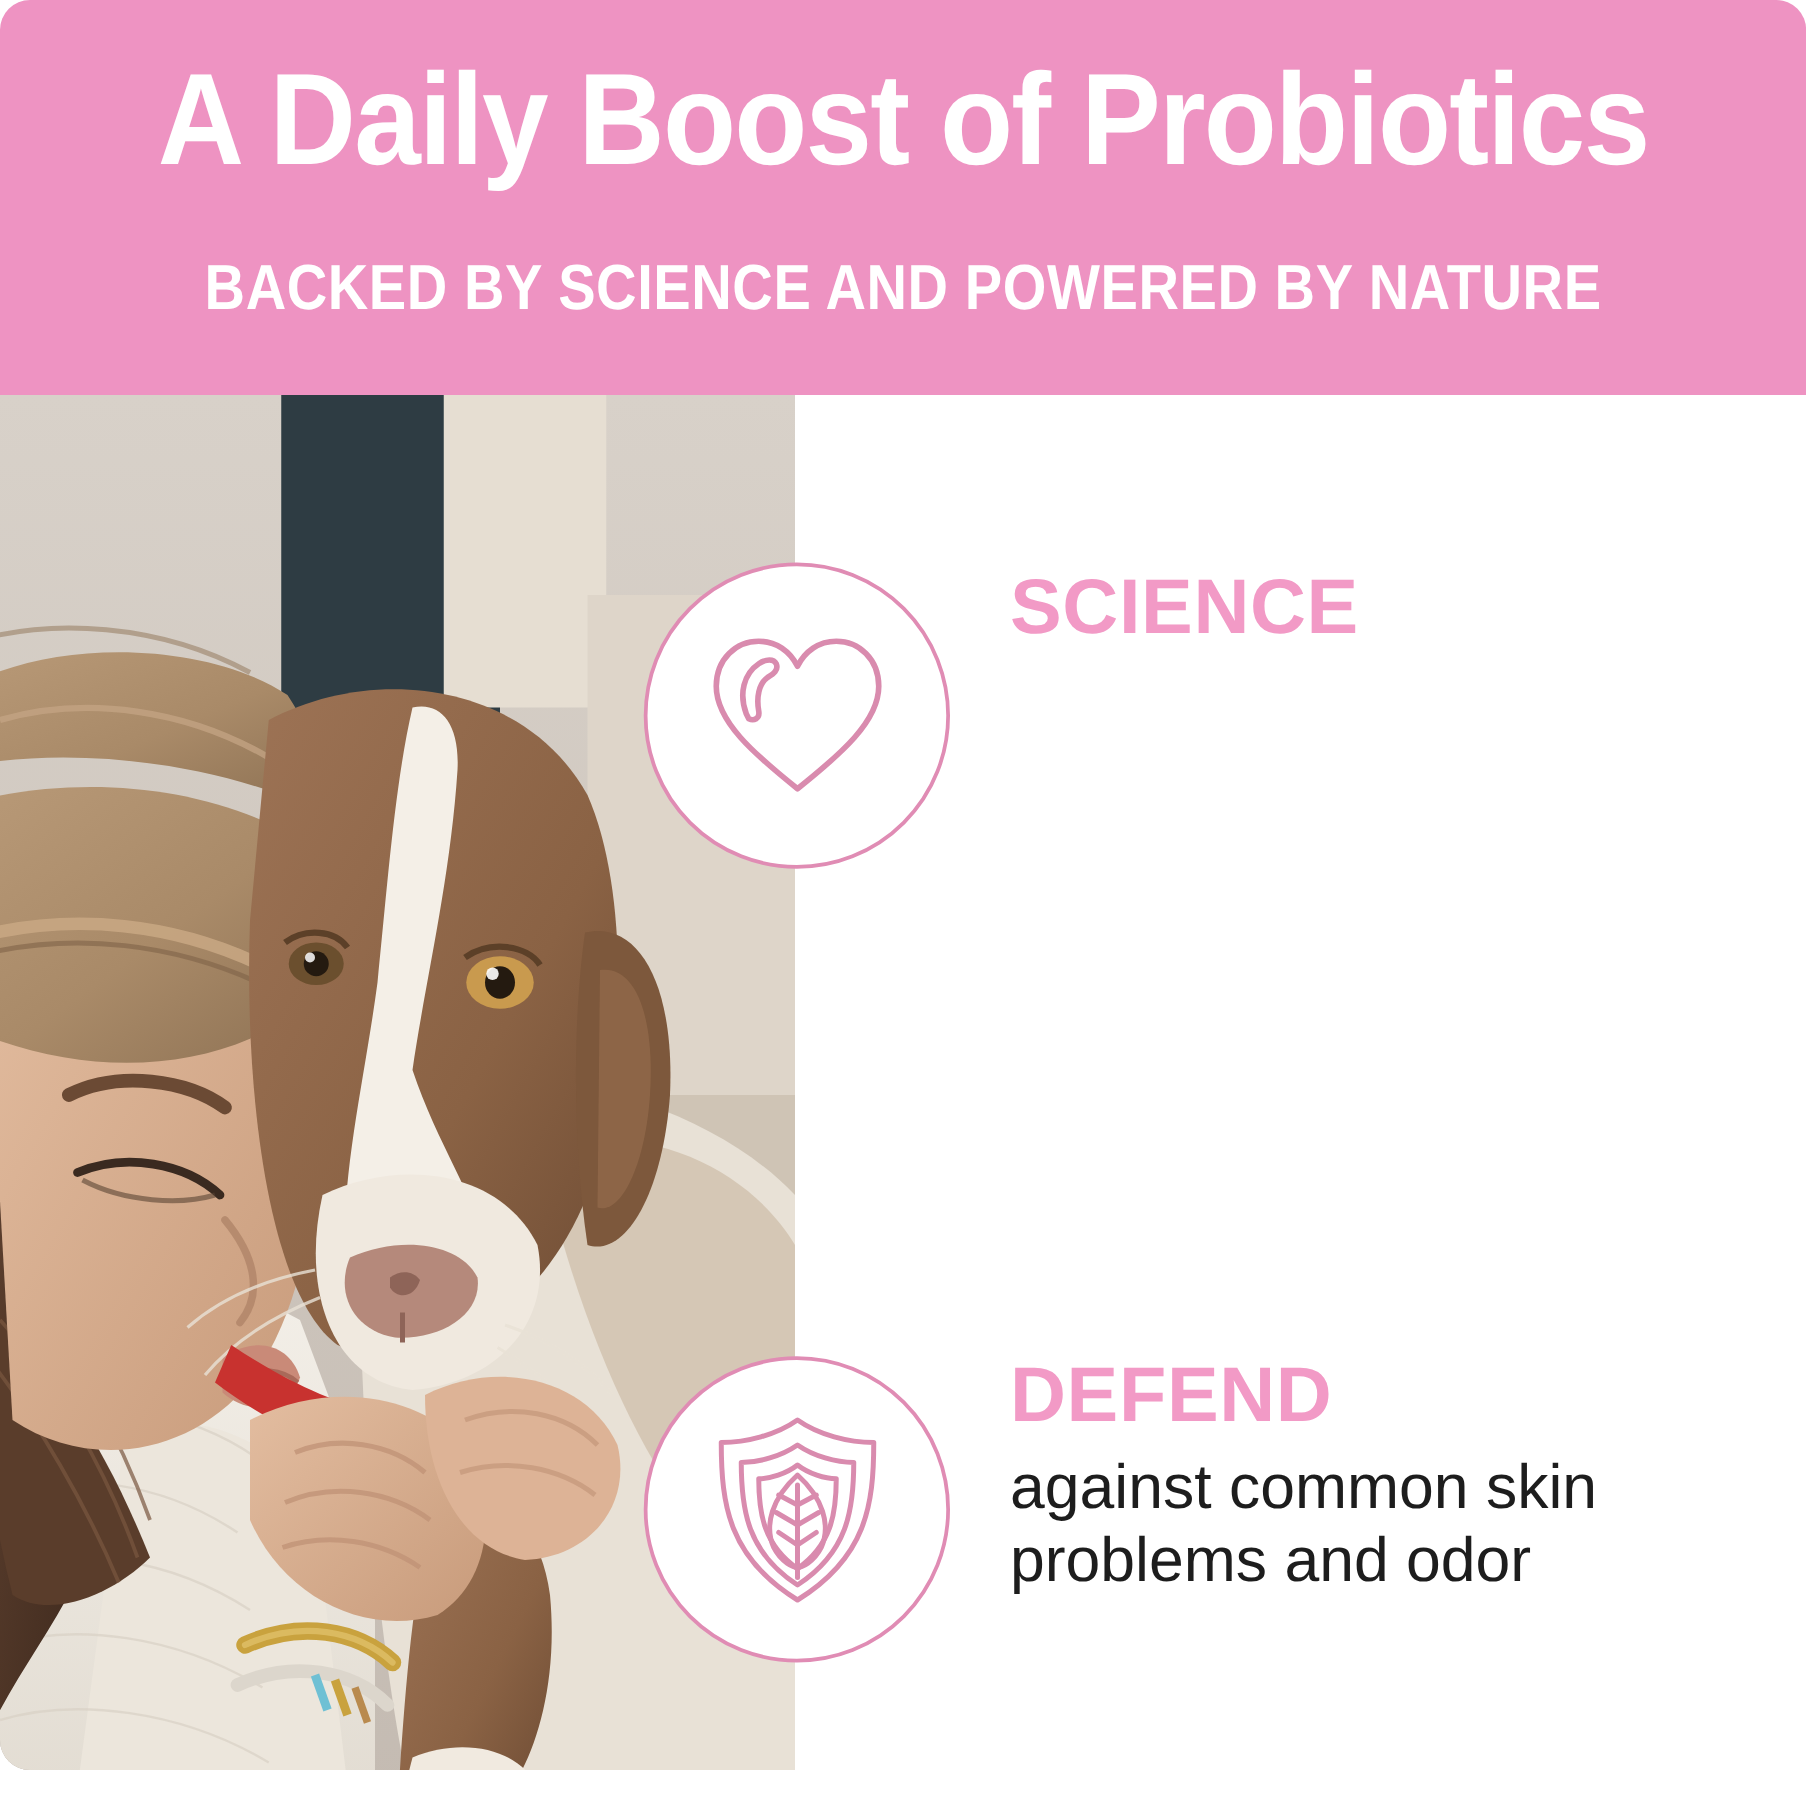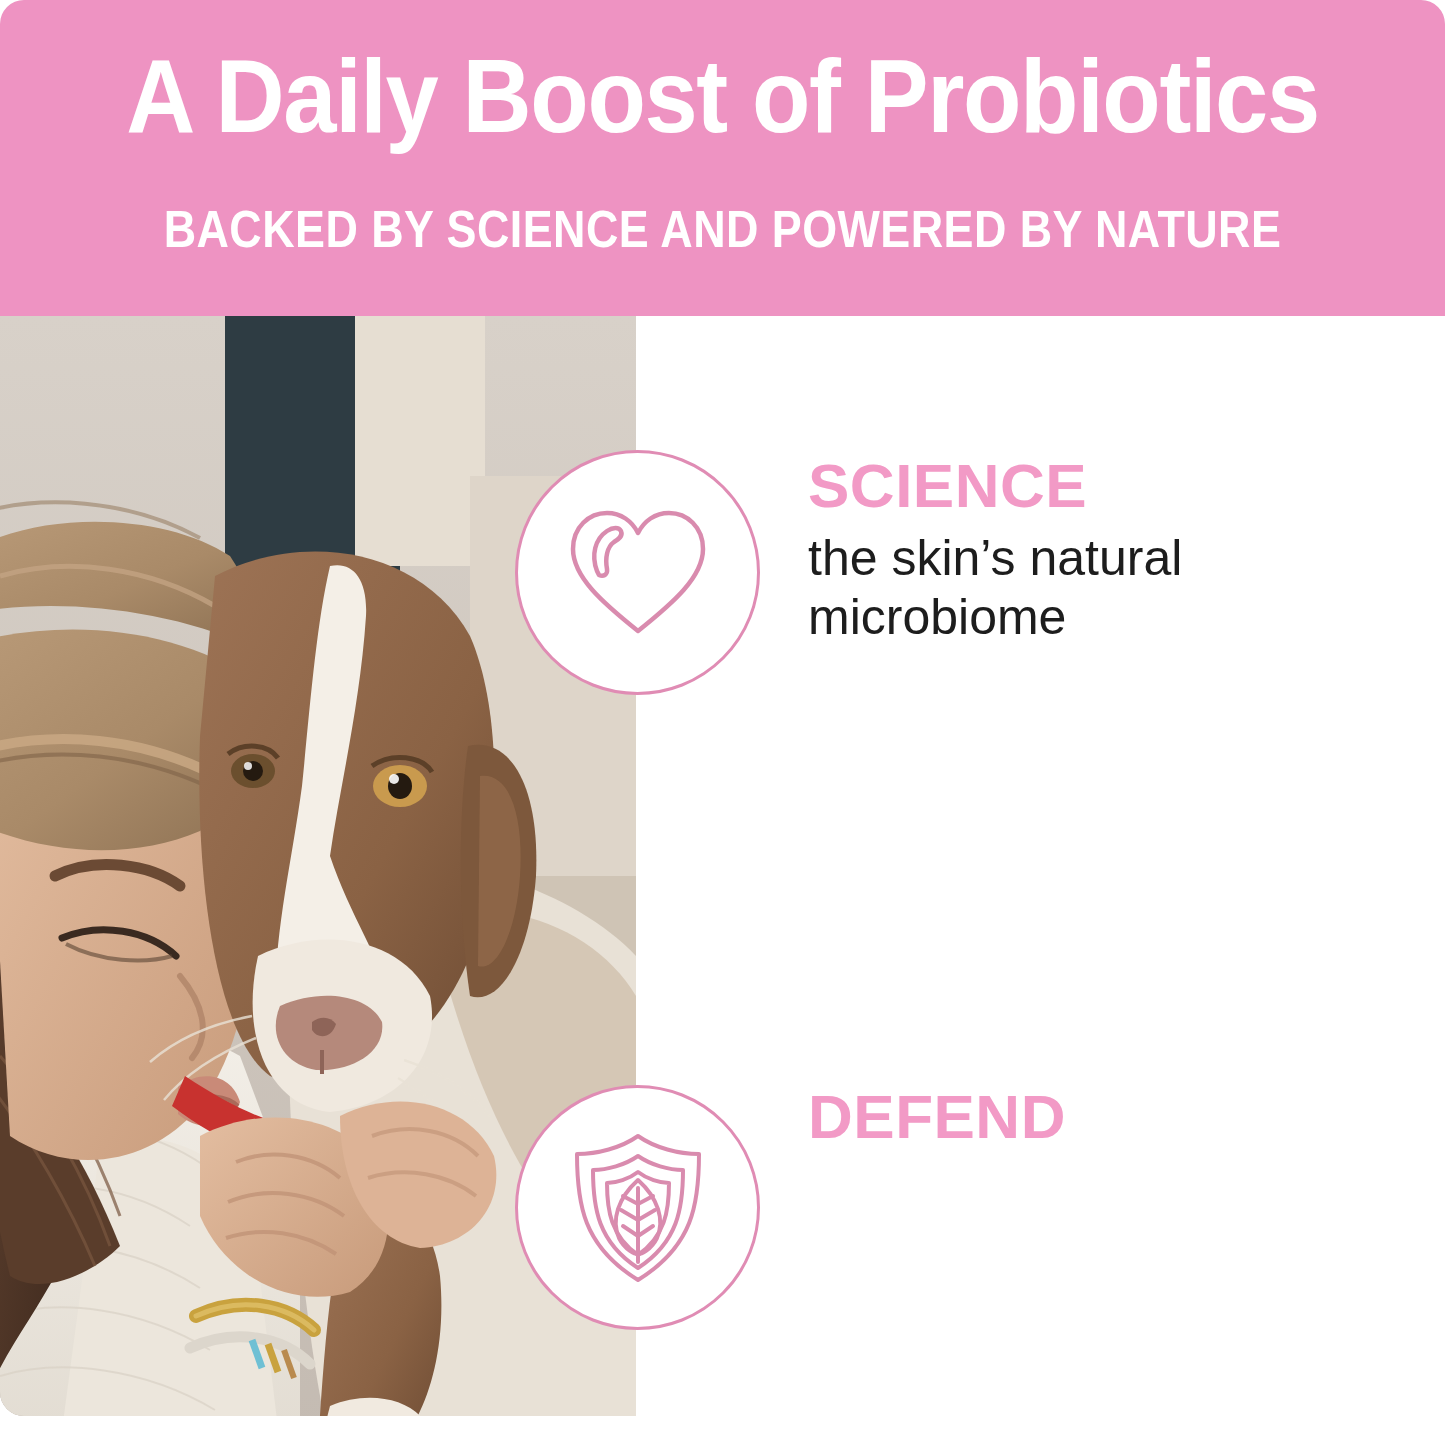--- a/index.html
+++ b/index.html
@@ -287,21 +287,20 @@
 
   <div class="benefit-row r0">
     <div class="icon-circle">
       <svg width="150" height="140" viewBox="0 0 150 140" fill="none" stroke="#d98bae" stroke-width="4.5" stroke-linecap="round" stroke-linejoin="round">
         <path d="M75 128 C 40 100, 10 74, 10 46 C 10 24, 26 10, 44 10 C 58 10, 69 18, 75 30 C 81 18, 92 10, 106 10 C 124 10, 140 24, 140 46 C 140 74, 110 100, 75 128 Z"></path>
         <path d="M 34 68 C 28 52, 32 36, 44 28 C 50 24, 56 24, 58 28 C 60 33, 56 36, 51 39 C 44 44, 42 55, 44 66 C 45 72, 40 74, 36 72 Z"></path>
       </svg>
     </div>
     <div class="benefit-text">
       <div class="benefit-heading">SCIENCE</div>
-      <div class="benefit-desc">the skin’s natural microbiome</div>
     </div>
   </div>
 
 
   <div class="benefit-row r2">
     <div class="icon-circle">
       <svg width="150" height="160" viewBox="0 0 150 160" fill="none" stroke="#d98bae" stroke-width="4" stroke-linecap="round" stroke-linejoin="round">
 
         <path d="M 75 8 C 58 20, 34 26, 14 26 C 14 76, 20 118, 75 152 C 130 118, 136 76, 136 26 C 116 26, 92 20, 75 8 Z"></path>
 
@@ -314,16 +313,17 @@
         <path d="M 75 76 L 60 68"></path>
         <path d="M 75 76 L 90 68"></path>
         <path d="M 75 92 L 58 82"></path>
         <path d="M 75 92 L 92 82"></path>
         <path d="M 75 108 L 60 98"></path>
         <path d="M 75 108 L 90 98"></path>
       </svg>
     </div>
     <div class="benefit-text">
       <div class="benefit-heading">DEFEND</div>
+      <div class="benefit-desc">against common skin problems and odor</div>
     </div>
   </div>
 
 </div>
 
 </body></html>

